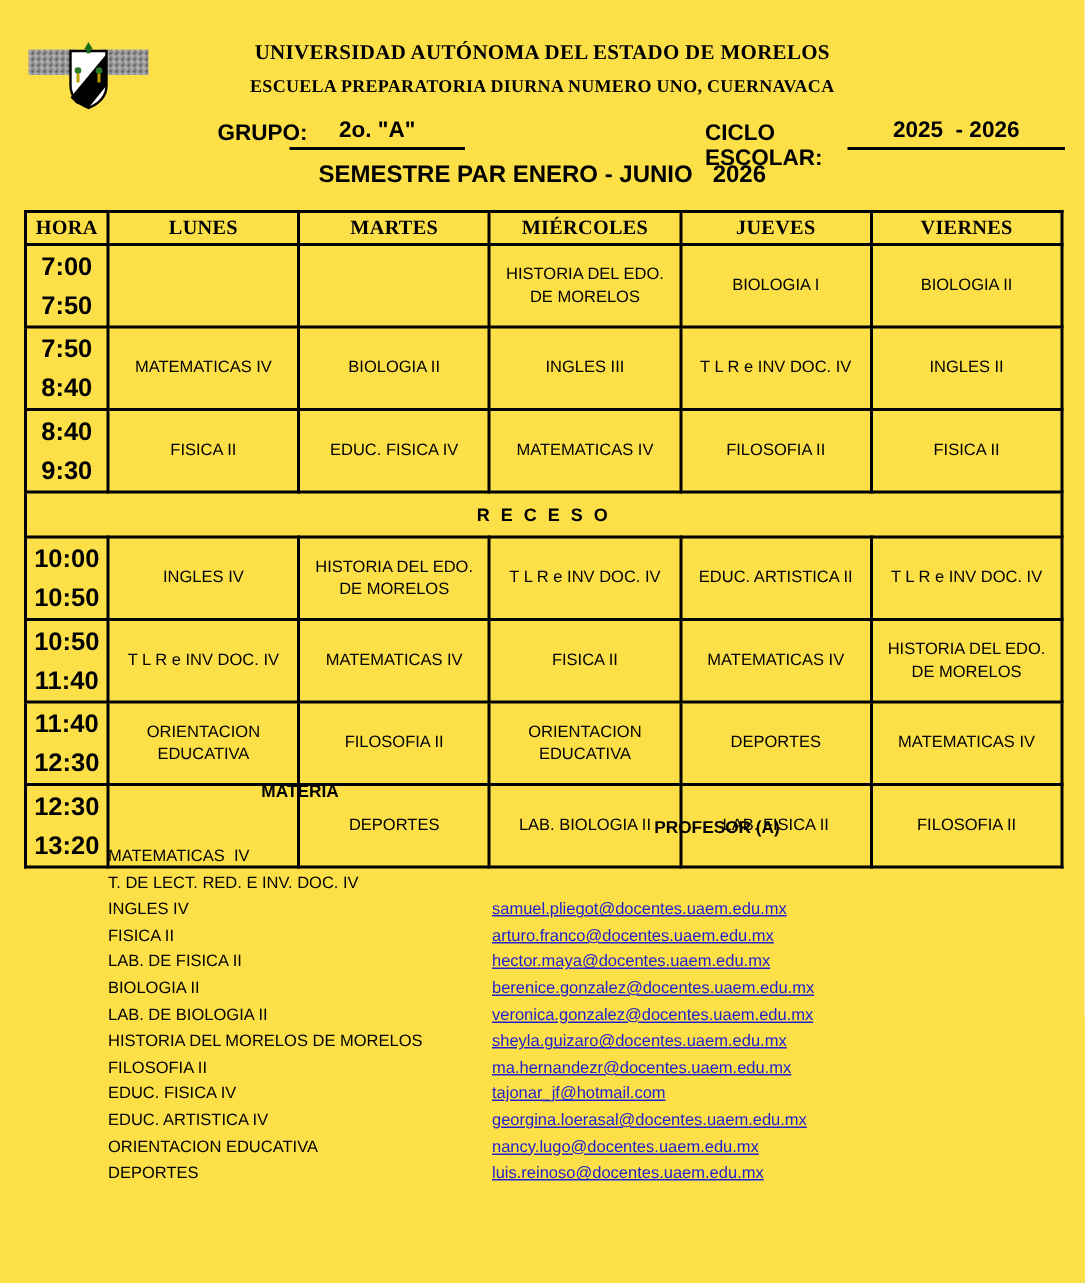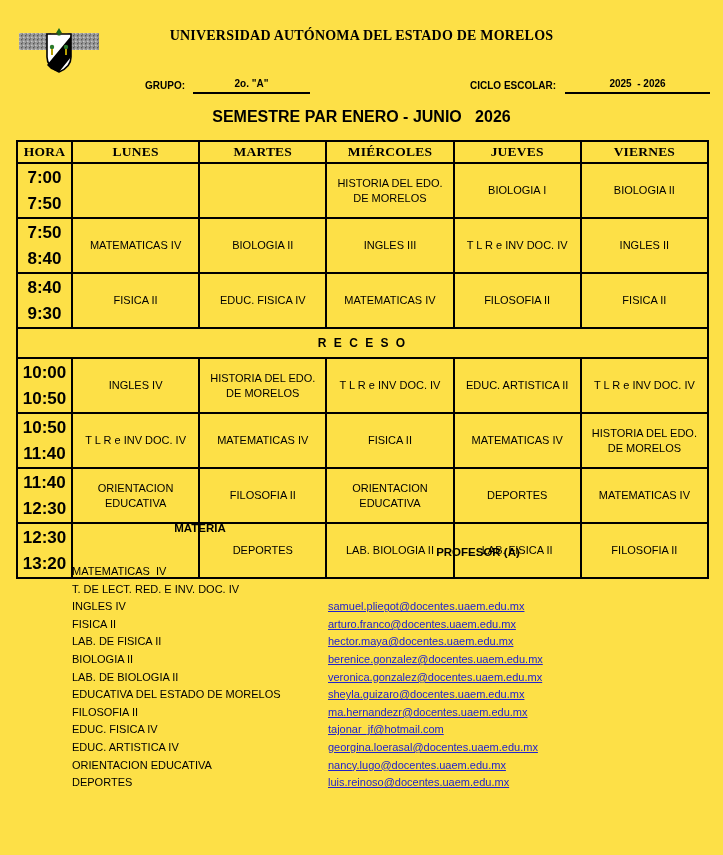--- a/index.html
+++ b/index.html
@@ -9,21 +9,21 @@
 
   
   .logo { position:absolute; left:17px; top:27px; width:84px; height:52px; }
   .title-block { position:absolute; left:0; top:28px; width:723px; text-align:center; }
   .university-title {
     font-family:"Liberation Serif", serif; font-weight:bold; font-size:14px; letter-spacing:.2px;
   }
   .school-title {
     font-family:"Liberation Serif", serif; font-weight:bold; font-size:12px; margin-top:6px; letter-spacing:.2px;
   }
-  .group-row { position:absolute; left:0; top:78px; width:587px; height:20px; font-weight:bold; font-size:10px; }
+  .group-row { position:absolute; left:0; top:78px; width:587px; height:20px; font-weight:bold; font-size:15px; }
   .group-label { position:absolute; left:145px; top:2px; }
   .group-field { position:absolute; left:193px; top:0; width:117px; text-align:center; border-bottom:2.5px solid #000; padding-bottom:3px; white-space:pre; }
   .cycle-label { position:absolute; left:470px; top:2px; }
   .cycle-field { position:absolute; left:565px; top:0; width:145px; text-align:center; border-bottom:2.5px solid #000; padding-bottom:3px; white-space:pre; }
   .semester-title { position:absolute; left:0; top:108px; width:723px; text-align:center; font-weight:bold; font-size:16px; white-space:pre; }
 
   
   .timetable { position:absolute; left:16px; top:140px; width:693px; border-collapse:collapse; table-layout:fixed; }
   .timetable td, .timetable th { border:2.5px solid #000; text-align:center; vertical-align:middle; overflow:hidden; }
   .timetable col.c-hora { width:55px; }
@@ -67,20 +67,21 @@
     <path d="M42 1 L45 6 L39 6 Z" fill="#1b6b1b"></path>
     <rect x="40.6" y="4.5" width="2.8" height="4" fill="#1b6b1b"></rect>
     <circle cx="35" cy="20" r="2.2" fill="#2c7a2c"></circle>
     <circle cx="49" cy="20" r="2.2" fill="#2c7a2c"></circle>
     <rect x="34" y="22" width="2" height="6" fill="#b8a000"></rect>
     <rect x="48" y="22" width="2" height="6" fill="#b8a000"></rect>
   </svg>
 
   <div class="title-block">
     <div class="university-title">UNIVERSIDAD AUTÓNOMA DEL ESTADO DE MORELOS</div>
+    <div class="school-title">ESCUELA PREPARATORIA DIURNA NUMERO UNO, CUERNAVACA</div>
   </div>
 
   <div class="group-row">
     <span class="group-label">GRUPO:</span>
     <span class="group-field">2o. "A"</span>
     <span class="cycle-label">CICLO ESCOLAR:</span>
     <span class="cycle-field">2025  - 2026</span>
   </div>
 
   <div class="semester-title">SEMESTRE PAR ENERO - JUNIO   2026</div>
@@ -211,21 +212,21 @@
     </div>
     <div class="staff-row">
       <div class="materia-cell">BIOLOGIA II</div>
       <div class="email-cell"><a class="email-link">berenice.gonzalez@docentes.uaem.edu.mx</a></div>
     </div>
     <div class="staff-row">
       <div class="materia-cell">LAB. DE BIOLOGIA II</div>
       <div class="email-cell"><a class="email-link">veronica.gonzalez@docentes.uaem.edu.mx</a></div>
     </div>
     <div class="staff-row">
-      <div class="materia-cell">EDUCATIVA DEL ESTADO DE MORELOS</div>
+      <div class="materia-cell">HISTORIA DEL MORELOS DE MORELOS</div>
       <div class="email-cell"><a class="email-link">sheyla.guizaro@docentes.uaem.edu.mx</a></div>
     </div>
     <div class="staff-row">
       <div class="materia-cell">FILOSOFIA II</div>
       <div class="email-cell"><a class="email-link">ma.hernandezr@docentes.uaem.edu.mx</a></div>
     </div>
     <div class="staff-row">
       <div class="materia-cell">EDUC. FISICA IV</div>
       <div class="email-cell"><a class="email-link">tajonar_jf@hotmail.com</a></div>
     </div>

